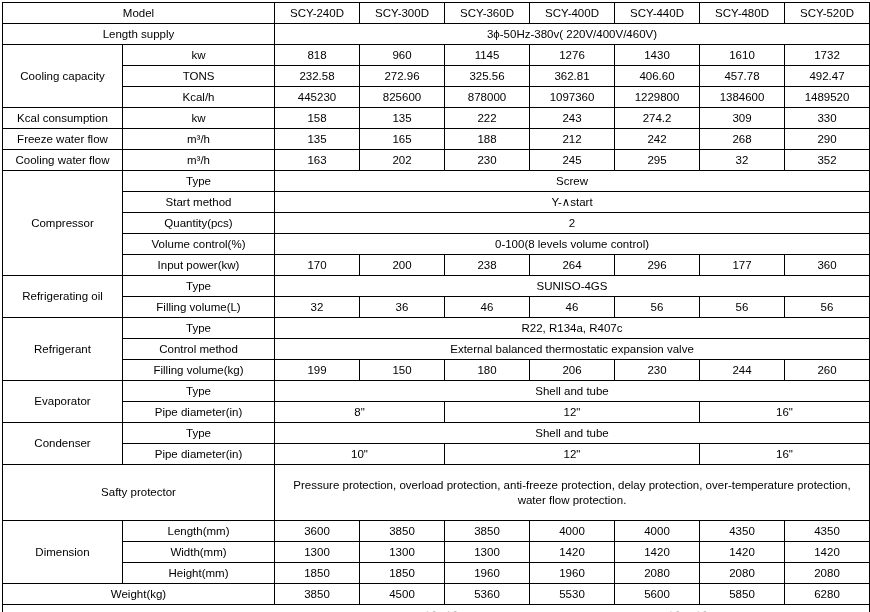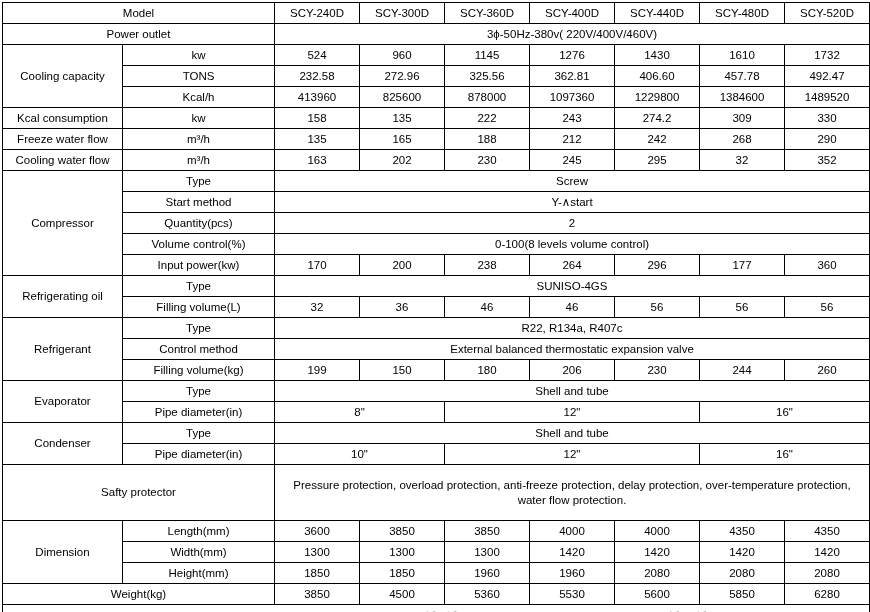--- a/index.html
+++ b/index.html
@@ -71,48 +71,48 @@
       <td>SCY-240D</td>
       <td>SCY-300D</td>
       <td>SCY-360D</td>
       <td>SCY-400D</td>
       <td>SCY-440D</td>
       <td>SCY-480D</td>
       <td>SCY-520D</td>
     </tr>
 
     <tr>
-      <td colspan="2">Power outlet</td>
+      <td colspan="2">Length supply</td>
       <td colspan="7">3ϕ-50Hz-380v( 220V/400V/460V)</td>
     </tr>
 
     <tr>
       <td rowspan="3" class="label-left">Cooling capacity</td>
       <td>kw</td>
-      <td>524</td>
+      <td>818</td>
       <td>960</td>
       <td>1145</td>
       <td>1276</td>
       <td>1430</td>
       <td>1610</td>
       <td>1732</td>
     </tr>
     <tr>
       <td>TONS</td>
       <td>232.58</td>
       <td>272.96</td>
       <td>325.56</td>
       <td>362.81</td>
       <td>406.60</td>
       <td>457.78</td>
       <td>492.47</td>
     </tr>
     <tr>
       <td>Kcal/h</td>
-      <td>413960</td>
+      <td>445230</td>
       <td>825600</td>
       <td>878000</td>
       <td>1097360</td>
       <td>1229800</td>
       <td>1384600</td>
       <td>1489520</td>
     </tr>
 
     <tr>
       <td class="label-left">Kcal consumption</td>

